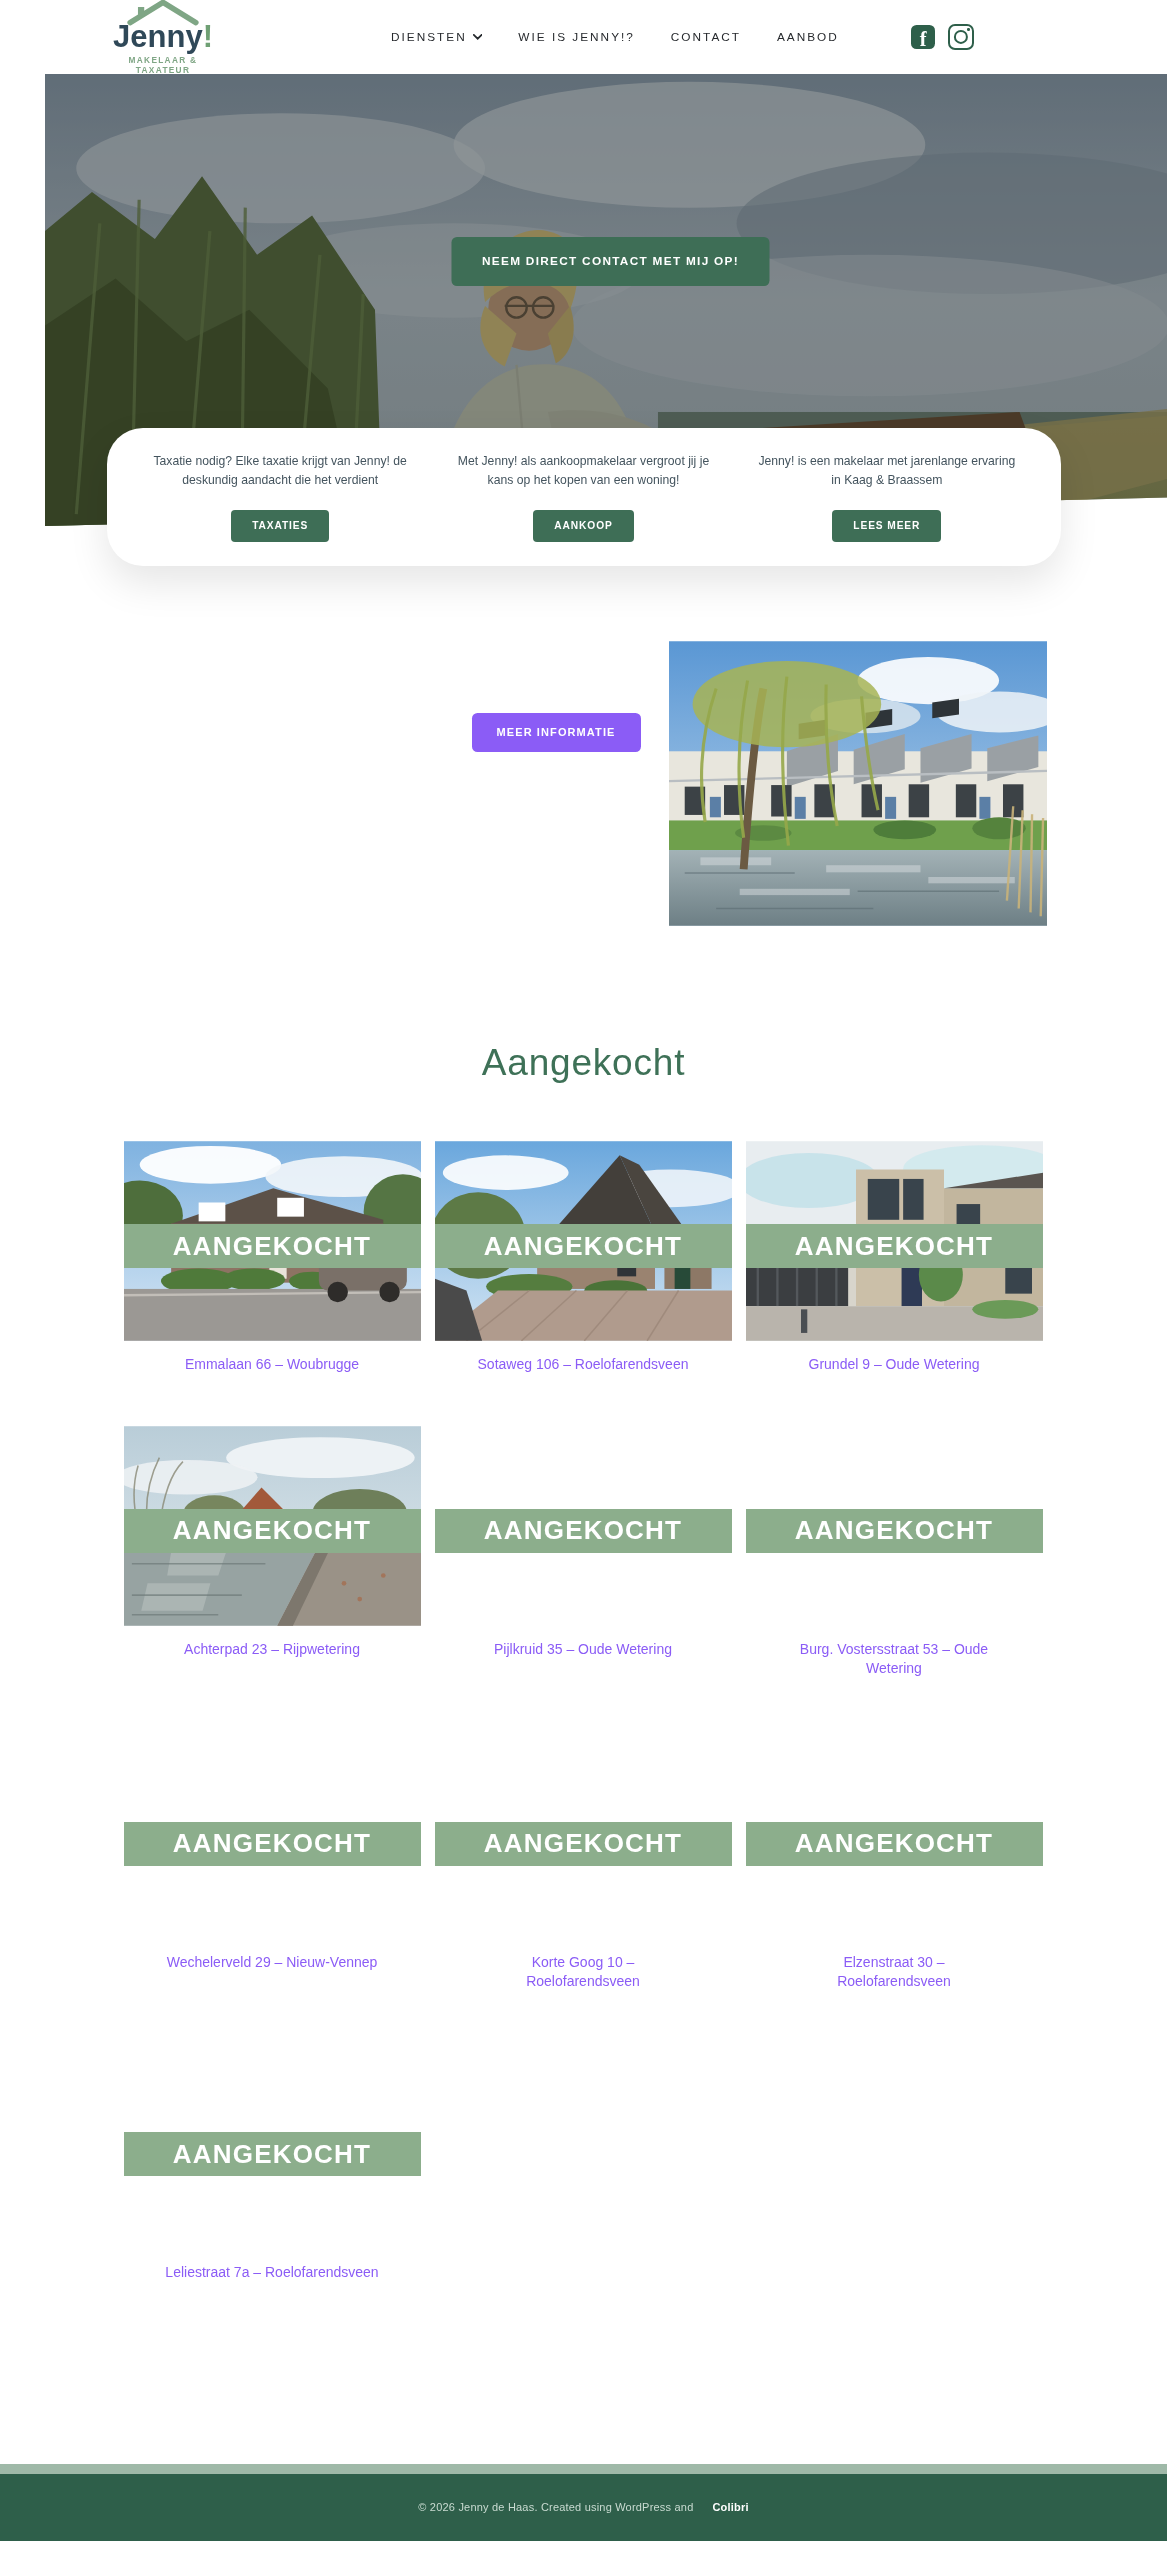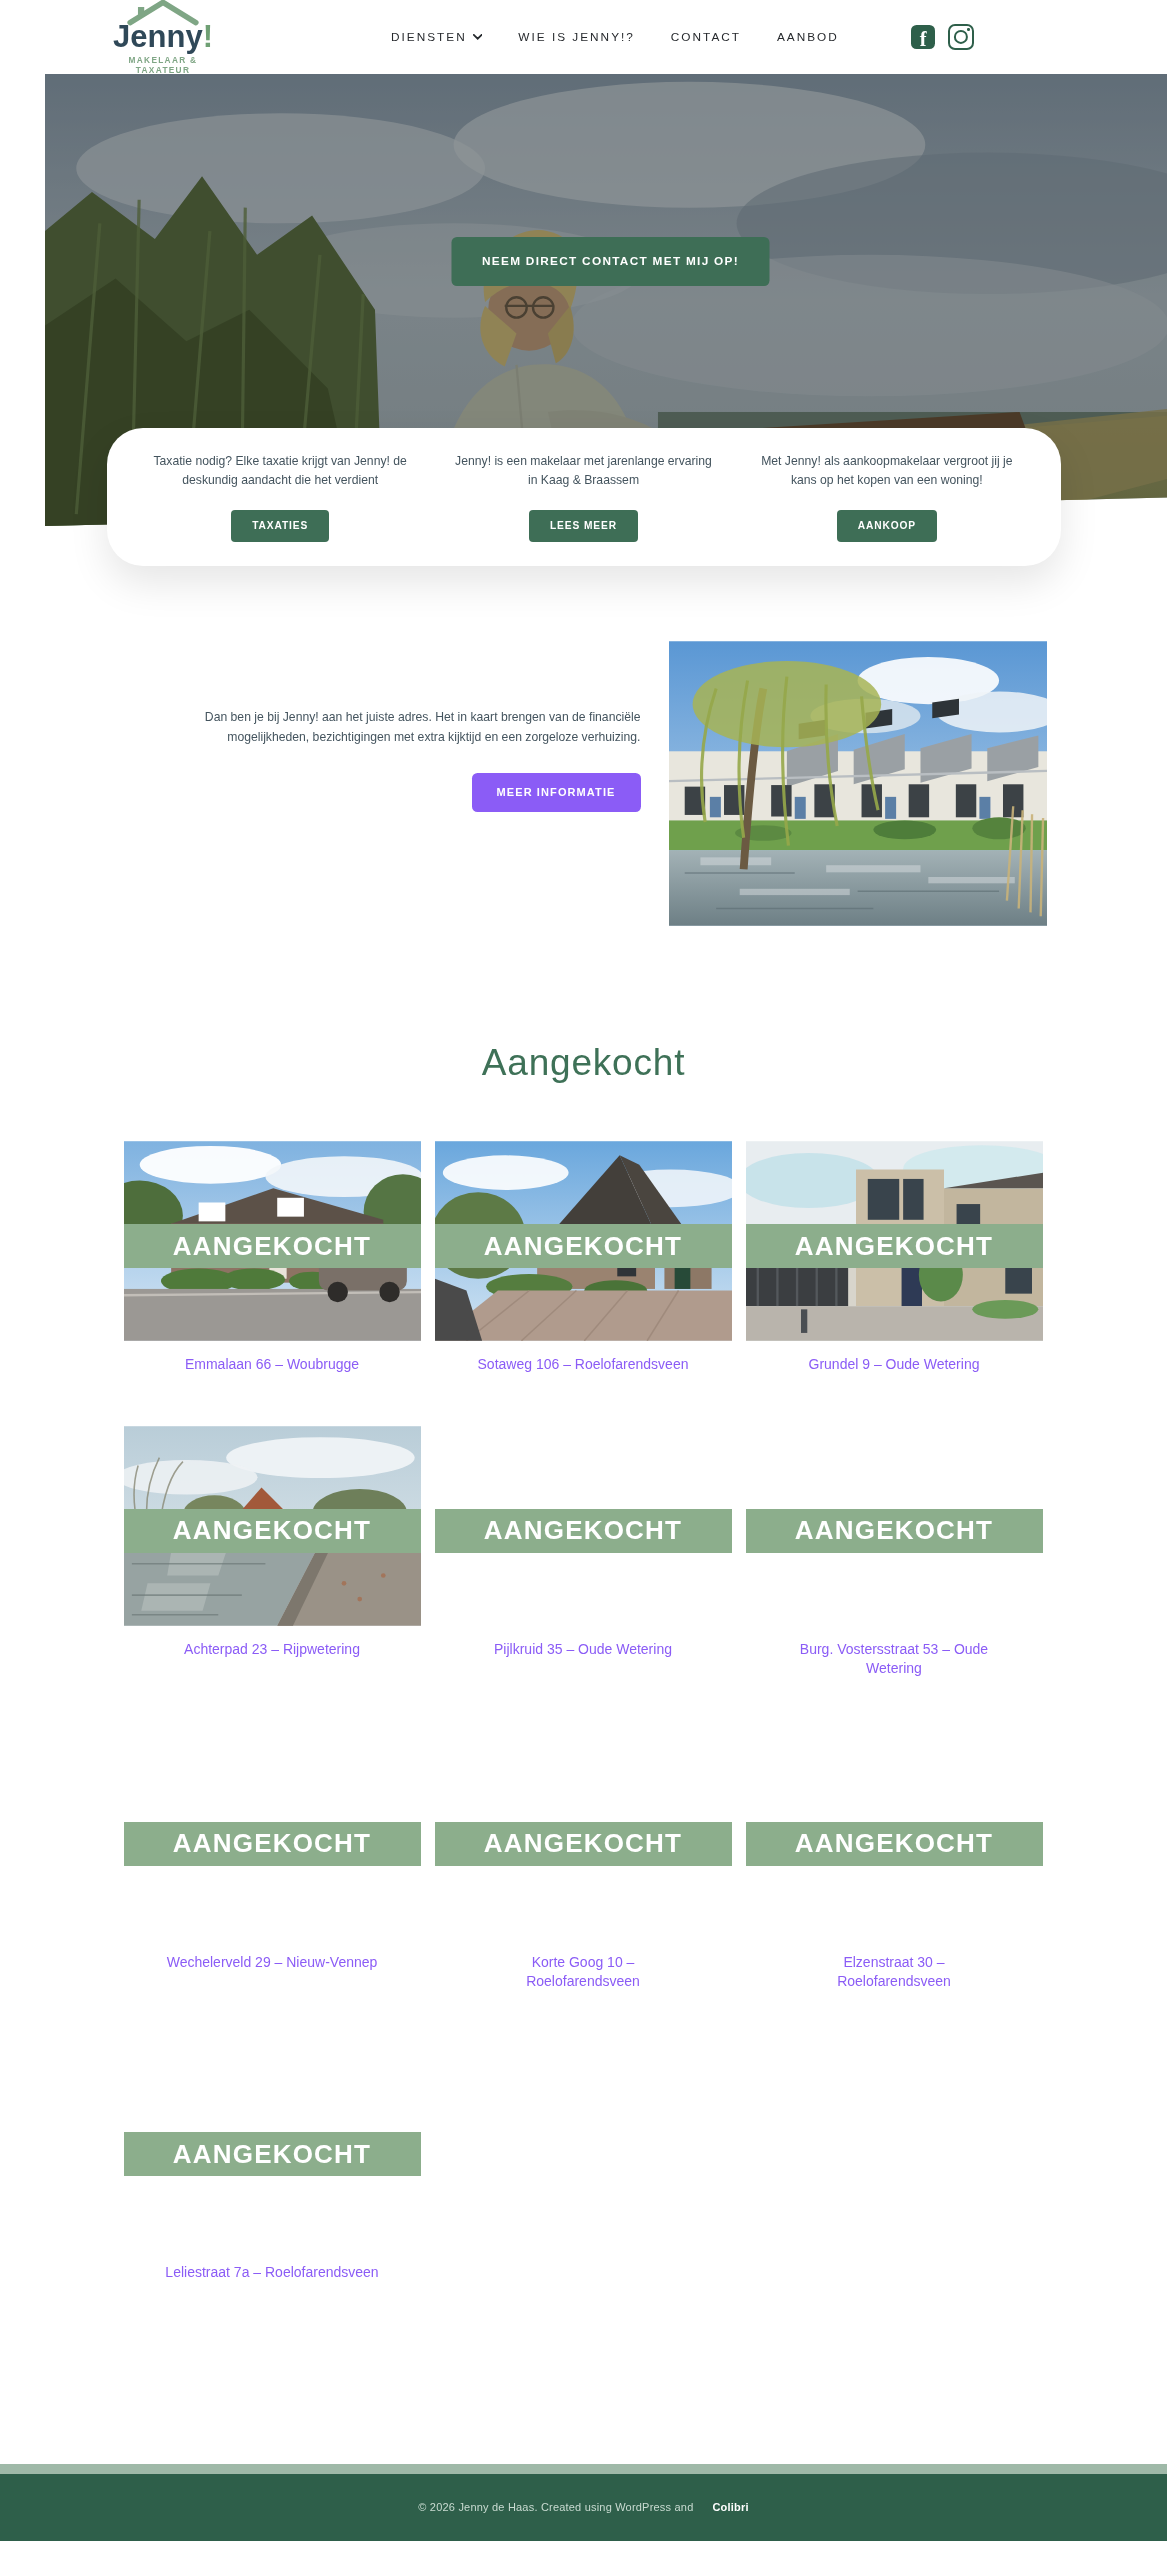--- a/index.html
+++ b/index.html
@@ -232,35 +232,31 @@
     <div class="hero-overlay"></div>
     <button class="hero-cta">NEEM DIRECT CONTACT MET MIJ OP!</button>
   </section>
 
   <section class="info-card">
     <div class="info-col">
       <p>Taxatie nodig? Elke taxatie krijgt van Jenny! de deskundig aandacht die het verdient</p>
       <button class="btn-green">TAXATIES</button>
     </div>
     <div class="info-col">
+      <p>Met Jenny! als aankoopmakelaar vergroot jij je kans op het kopen van een woning!</p>
+      <button class="btn-green">AANKOOP</button>
+    </div>
+    <div class="info-col">
       <p>Jenny! is een makelaar met jarenlange ervaring in Kaag &amp; Braassem</p>
       <button class="btn-green">LEES MEER</button>
     </div>
-    <div class="info-col">
-      <p>Met Jenny! als aankoopmakelaar vergroot jij je kans op het kopen van een woning!</p>
-      <button class="btn-green">AANKOOP</button>
-    </div>
   </section>
 
   <section class="seniors">
     <div class="seniors-text">
-      <div class="seniors-par">
-        <span>Dan ben je bij Jenny! aan het juiste adres. Het in kaart brengen van de financiële</span>
-        <span>mogelijkheden, bezichtigingen met extra kijktijd en een zorgeloze verhuizing.</span>
-      </div>
       <div class="seniors-btn-row">
         <button class="btn-green-lg">MEER INFORMATIE</button>
       </div>
     </div>
     <div class="seniors-photo">
       <svg width="378" height="285" viewBox="0 0 481 362">
         <defs>
           <linearGradient id="sky2" x1="0" y1="0" x2="0" y2="1">
             <stop offset="0" stop-color="#5a97d4"></stop>
               <stop offset="1" stop-color="#c3daee"></stop>

